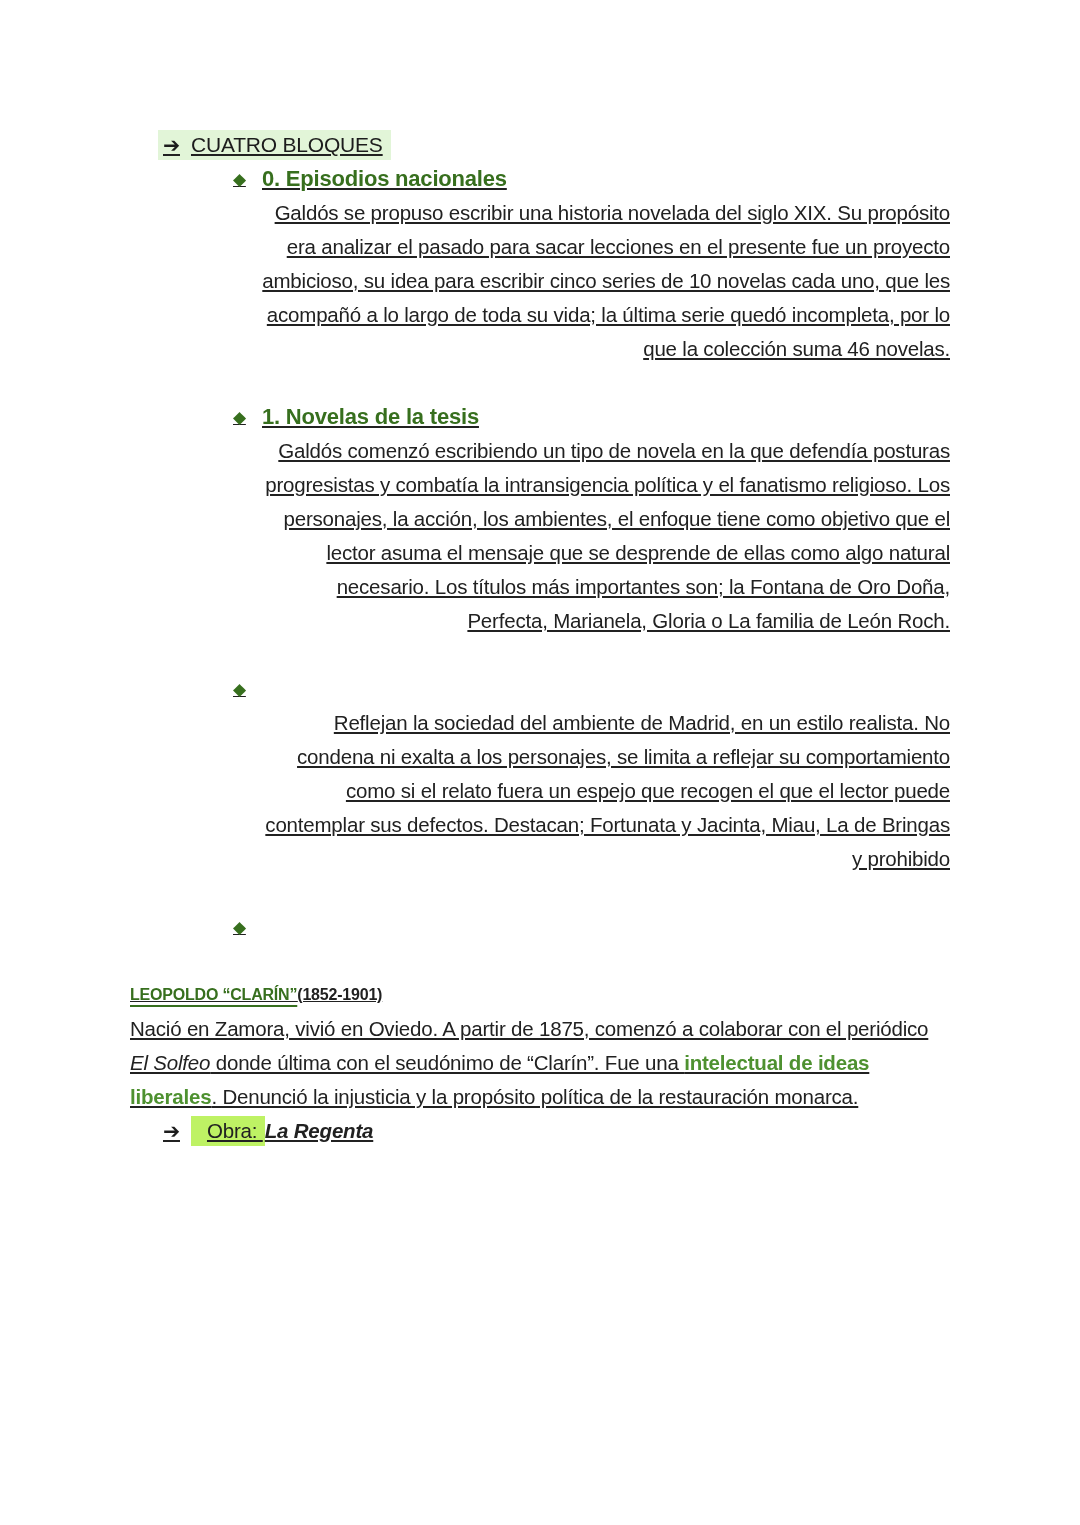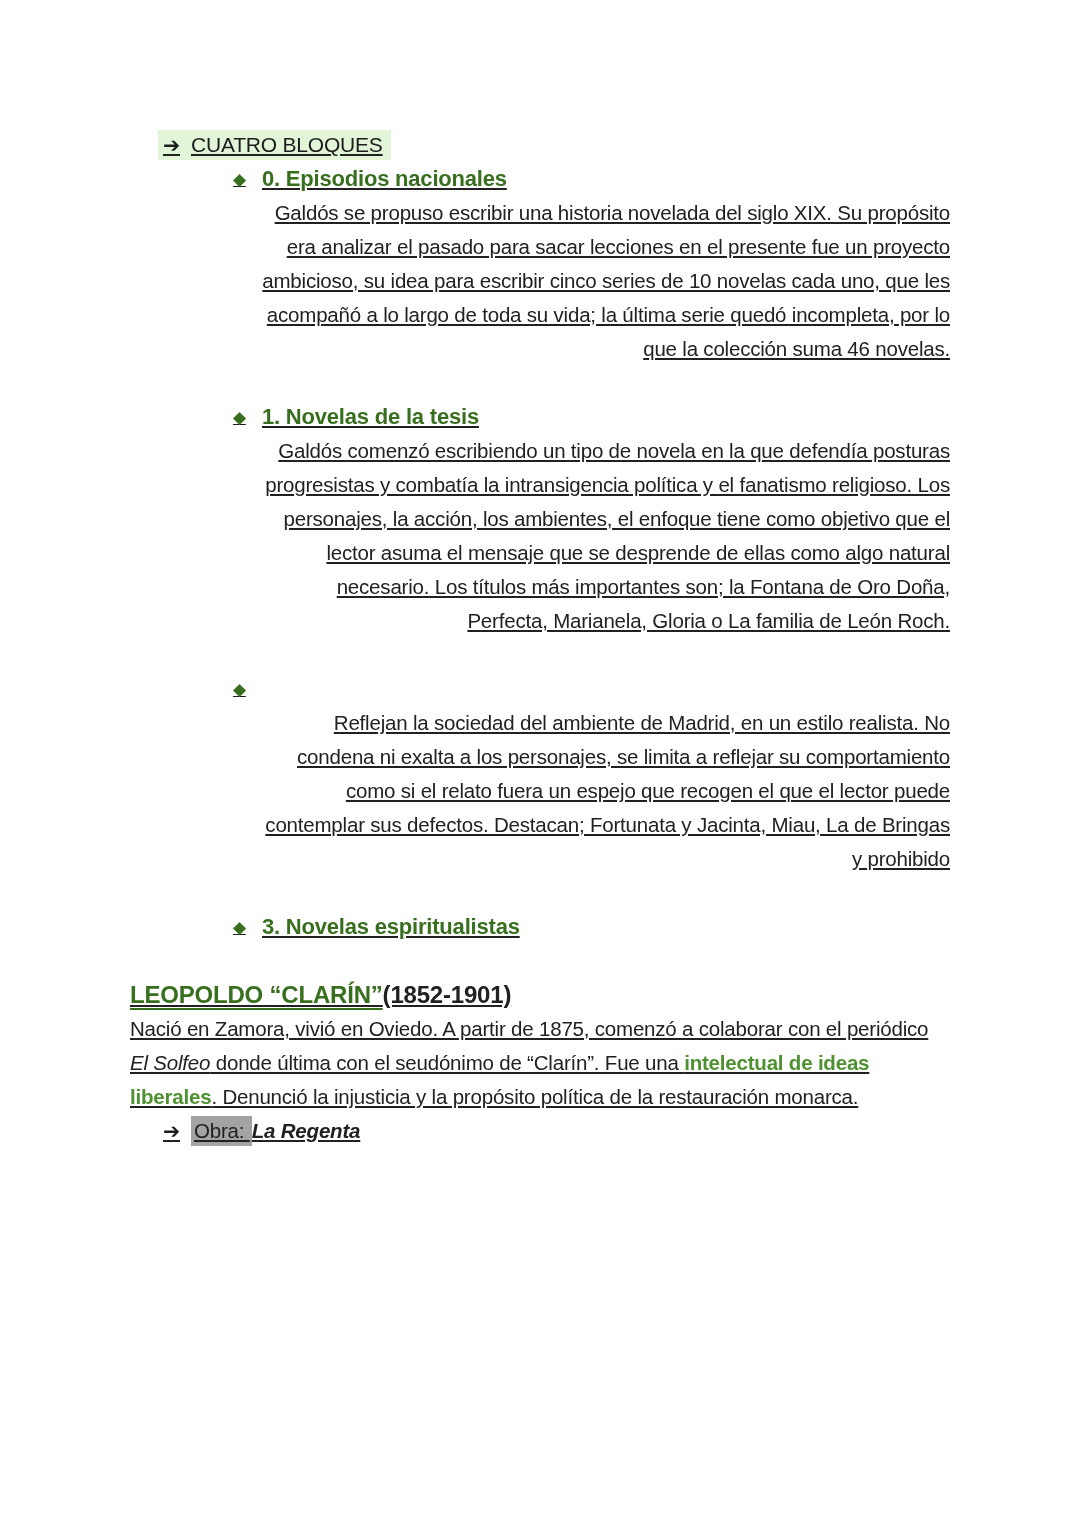--- a/index.html
+++ b/index.html
@@ -58,37 +58,37 @@
   .block-body {
     grid-column:2; grid-row:2;
     margin:0;
     max-width:700px;
     text-align:right;
   }
 
   
   .clarin-heading {
     margin:34px 0 0 0;
-    font-size:24px;
+    font-size:16px;
     font-weight:bold;
     line-height:34px;
     color:#212121;
   }
   .clarin-name {
     color:#376f1e;
     text-decoration:underline;
     text-decoration-thickness:2px;
     text-underline-offset:5px;
   }
   .clarin-bio { margin:0; max-width:838px; }
   .newspaper-italic { font-style:italic; }
   .accent-green { color:#4e9130; font-weight:bold; }
 
   .obra-item { margin-left:33px; }
-  .obra-label { background:#a3a3a3; padding:3px 2px 4px 3px; }
+  .obra-label { background:#bef264; padding:3px 2px 4px 16px; }
   .obra-work { font-weight:bold; font-style:italic; }
 </style>
 </head>
 <body>
 
 <div class="page">
 
   <div class="arrow-item">
     <span class="hl"><span class="arrow-glyph">➔</span><span class="arrow-label">CUATRO BLOQUES</span></span>
   </div>
@@ -105,21 +105,20 @@
     <p class="block-body">Galdós comenzó escribiendo un tipo de novela en la que defendía posturas progresistas y combatía la intransigencia política y el fanatismo religioso. Los personajes, la acción, los ambientes, el enfoque tiene como objetivo que el lector asuma el mensaje que se desprende de ellas como algo natural necesario. Los títulos más importantes son; la Fontana de Oro Doña, Perfecta, Marianela, Gloria o La familia de León Roch.</p>
   </section>
 
   <section class="block">
     <span class="diamond-glyph">◆</span>
     <p class="block-body">Reflejan la sociedad del ambiente de Madrid, en un estilo realista. No condena ni exalta a los personajes, se limita a reflejar su comportamiento como si el relato fuera un espejo que recogen el que el lector puede contemplar sus defectos. Destacan; Fortunata y Jacinta, Miau, La de Bringas y prohibido</p>
   </section>
 
   <section class="block">
     <span class="diamond-glyph">◆</span>
-    <h3 class="block-title">3. Novelas espiritualistas</h3>
   </section>
 
   <h2 class="clarin-heading"><span class="clarin-name">LEOPOLDO “CLARÍN”</span><span class="clarin-dates">(1852-1901)</span></h2>
 
   <p class="clarin-bio"><span>Nació en Zamora, vivió en Oviedo. A partir de 1875, comenzó a colaborar con el periódico </span><span class="newspaper-italic">El Solfeo</span><span> donde última con el seudónimo de “Clarín”. Fue una </span><span class="accent-green">intelectual de ideas liberales</span><span>. Denunció la injusticia y la propósito política de la restauración monarca.</span></p>
 
   <div class="arrow-item obra-item">
     <span class="arrow-glyph">➔</span><span class="obra-label">Obra: </span><span class="obra-work">La Regenta</span>
   </div>
 

